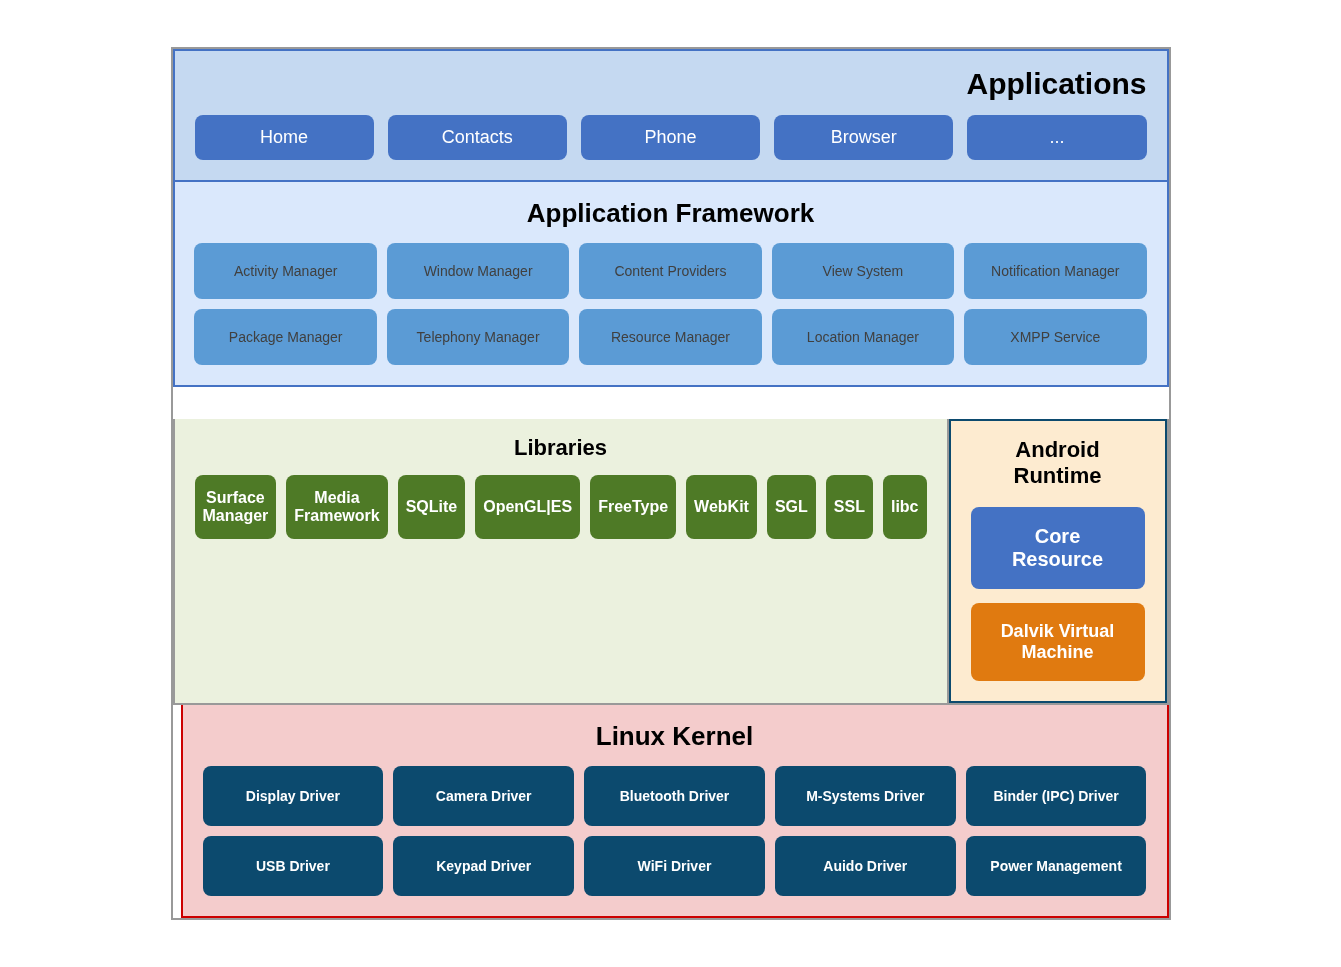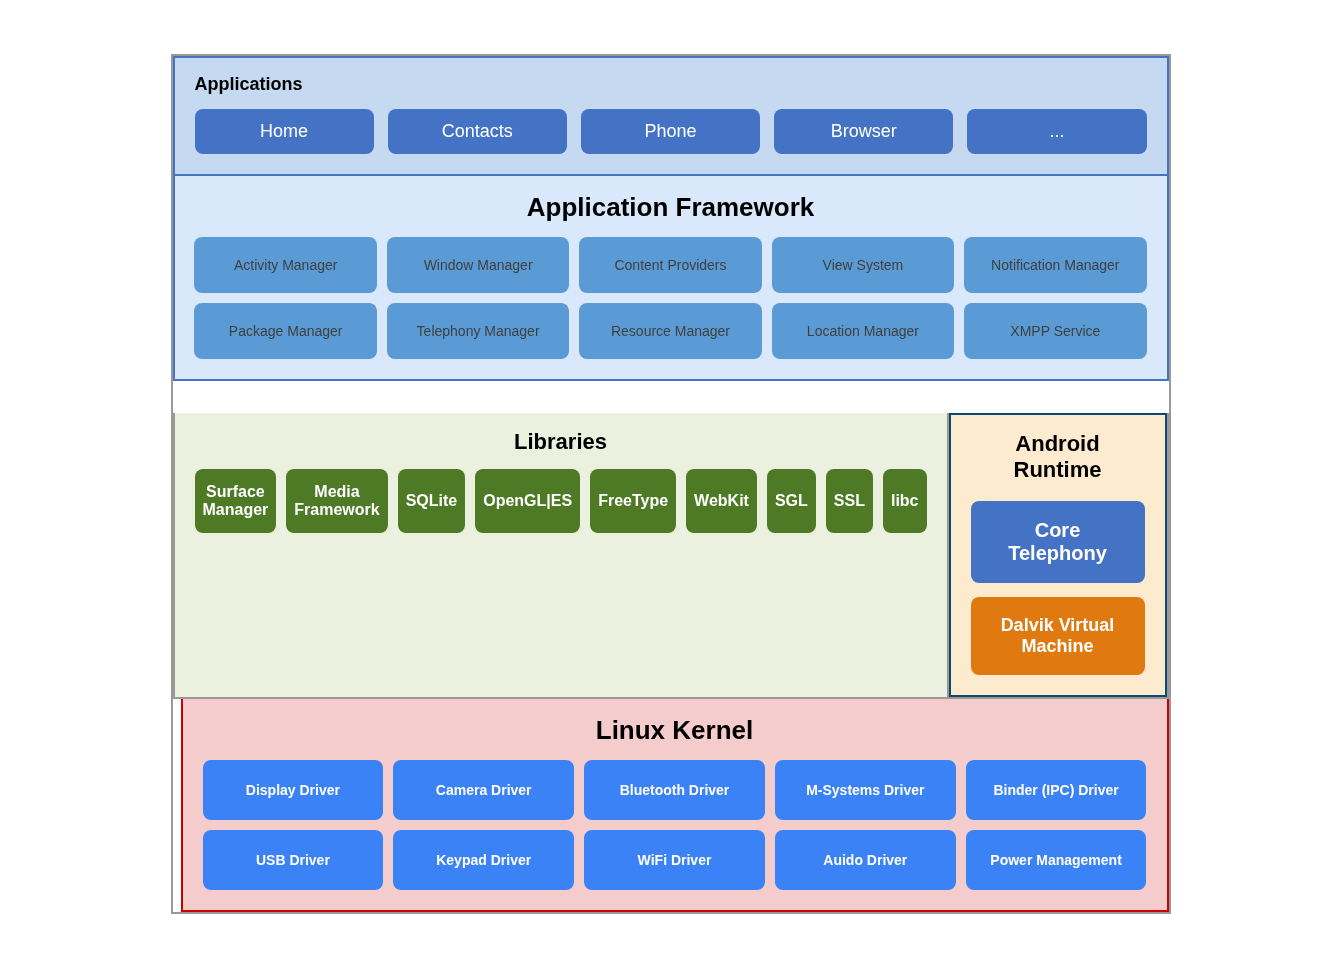--- a/index.html
+++ b/index.html
@@ -19,22 +19,22 @@
     }
 
     
     .layer-applications {
       background: #c5d9f1;
       border: 2px solid #4472c4;
       padding: 16px 20px 20px;
       margin: 0;
     }
     .layer-applications .layer-title {
-      text-align: left;
-      font-size: 18px;
+      text-align: right;
+      font-size: 30px;
       font-weight: bold;
       color: #000;
       margin-bottom: 14px;
     }
     .apps-row {
       display: flex;
       gap: 14px;
       justify-content: center;
       align-items: center;
     }
@@ -187,21 +187,21 @@
     .kernel-grid {
       display: flex;
       flex-direction: column;
       gap: 10px;
     }
     .kernel-row {
       display: flex;
       gap: 10px;
     }
     .kernel-box {
-      background: #3b82f6;
+      background: #0c4a6e;
       color: #fff;
       font-size: 14px;
       font-weight: bold;
       border-radius: 8px;
       padding: 12px 8px;
       flex: 1;
       text-align: center;
       display: flex;
       align-items: center;
       justify-content: center;
@@ -260,21 +260,21 @@
         </div>
         <div class="lib-row">
           <div class="lib-box">SGL</div>
           <div class="lib-box">SSL</div>
           <div class="lib-box">libc</div>
         </div>
       </div>
     </div>
     <div class="layer-runtime">
       <div class="layer-title">Android Runtime</div>
-      <div class="runtime-core">Core Telephony</div>
+      <div class="runtime-core">Core Resource</div>
       <div class="runtime-dalvik">Dalvik Virtual Machine</div>
     </div>
   </div>
 
   <div class="layer-kernel">
     <div class="layer-title">Linux Kernel</div>
     <div class="kernel-grid">
       <div class="kernel-row">
         <div class="kernel-box">Display Driver</div>
         <div class="kernel-box">Camera Driver</div>

